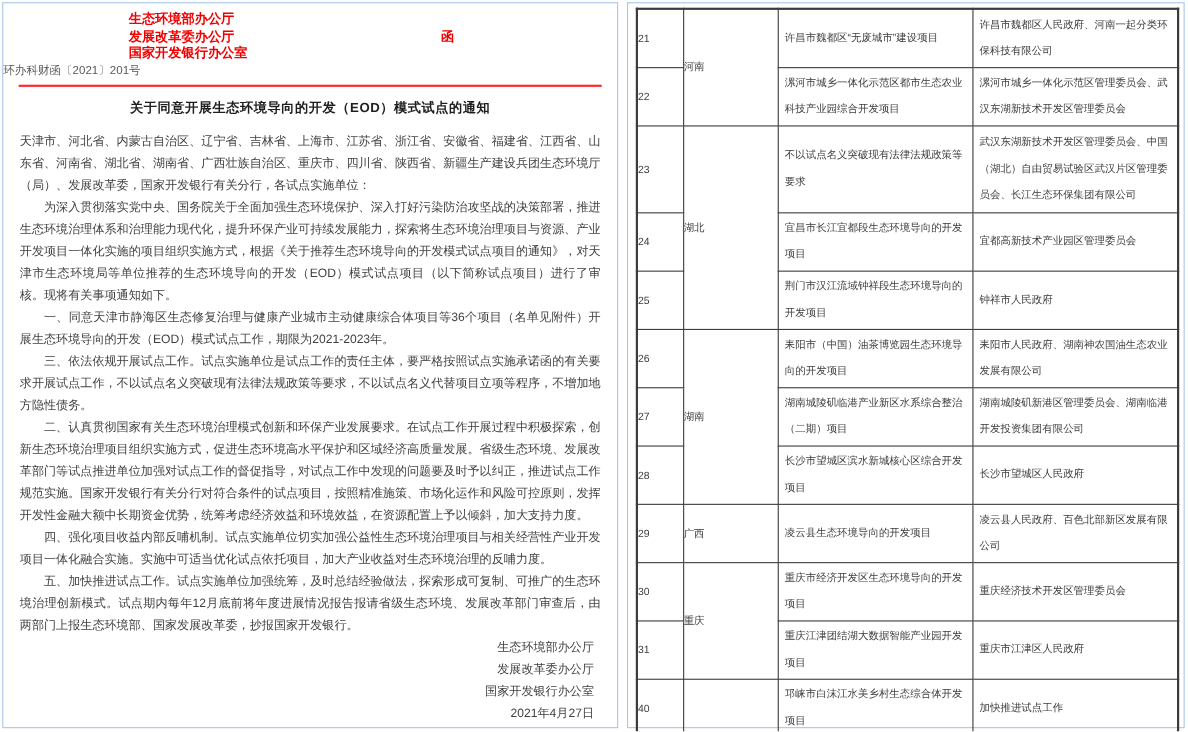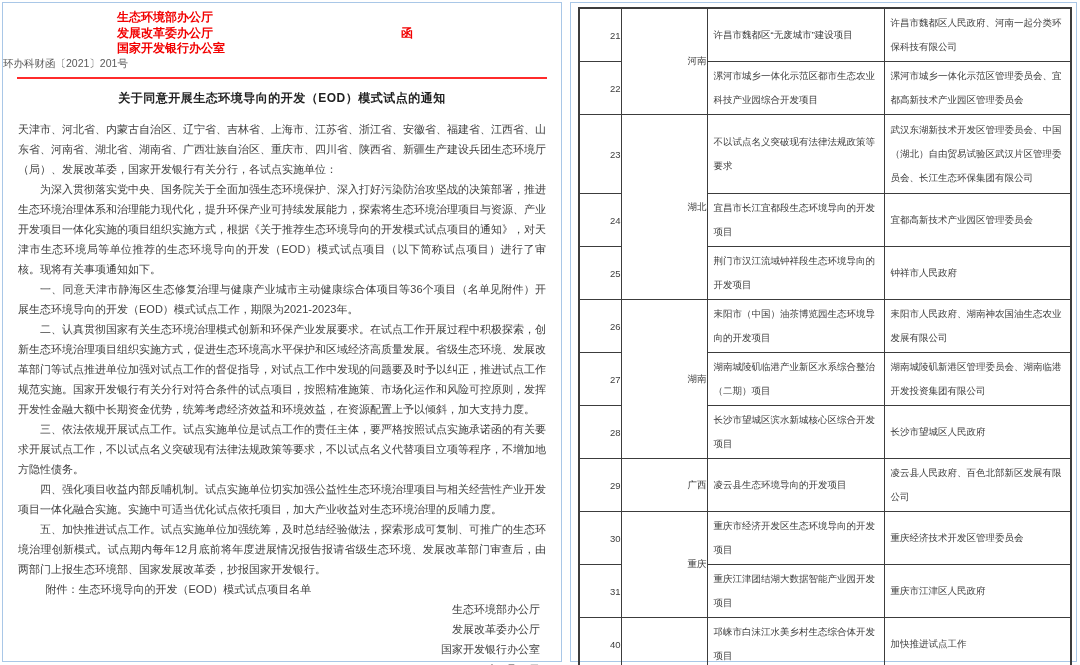--- a/index.html
+++ b/index.html
@@ -25,46 +25,45 @@
               line-height:20px; color:#3f3f3f; text-align:justify; }
   .doc-body p { margin:0; }
   .para { text-indent:2em; }
   .attachment { text-indent:2.5em; }
   .sig { text-align:right; padding-right:6px; }
 
   
   .eod-table { position:absolute; left:7px; top:4px; width:492px; border-collapse:collapse;
                table-layout:fixed; font-size:9.5px; color:#3d3d3d; border:2px solid #3c3c3c; }
   .eod-table td { border:1px solid #3c3c3c; vertical-align:middle; overflow:hidden; }
-  .eod-table td.num  { text-align:right; }
-  .eod-table td.prov { text-align:right; }
+  .eod-table td.num  { text-align:left; }
+  .eod-table td.prov { text-align:left; }
   .eod-table td.proj, .eod-table td.impl { padding:2px 6px; line-height:24px; text-align:left; }
 </style>
 </head>
 <body>
 
 <div class="page">
 
   <div class="panel panel-left">
     <div class="issuers">生态环境部办公厅
 发展改革委办公厅
 国家开发银行办公室</div>
     <div class="letter-mark">函</div>
     <div class="doc-number">环办科财函〔2021〕201号</div>
     <div class="red-rule"></div>
     <div class="doc-title">关于同意开展生态环境导向的开发（EOD）模式试点的通知</div>
     <div class="doc-body">
       <p class="salutation">天津市、河北省、内蒙古自治区、辽宁省、吉林省、上海市、江苏省、浙江省、安徽省、福建省、江西省、山东省、河南省、湖北省、湖南省、广西壮族自治区、重庆市、四川省、陕西省、新疆生产建设兵团生态环境厅（局）、发展改革委，国家开发银行有关分行，各试点实施单位：</p>
       <p class="para">为深入贯彻落实党中央、国务院关于全面加强生态环境保护、深入打好污染防治攻坚战的决策部署，推进生态环境治理体系和治理能力现代化，提升环保产业可持续发展能力，探索将生态环境治理项目与资源、产业开发项目一体化实施的项目组织实施方式，根据《关于推荐生态环境导向的开发模式试点项目的通知》，对天津市生态环境局等单位推荐的生态环境导向的开发（EOD）模式试点项目（以下简称试点项目）进行了审核。现将有关事项通知如下。</p>
       <p class="para">一、同意天津市静海区生态修复治理与健康产业城市主动健康综合体项目等36个项目（名单见附件）开展生态环境导向的开发（EOD）模式试点工作，期限为2021-2023年。</p>
+      <p class="para">三、依法依规开展试点工作。试点实施单位是试点工作的责任主体，要严格按照试点实施承诺函的有关要求开展试点工作，不以试点名义突破现有法律法规政策等要求，不以试点名义代替项目立项等程序，不增加地方隐性债务。</p>
       <p class="para">二、认真贯彻国家有关生态环境治理模式创新和环保产业发展要求。在试点工作开展过程中积极探索，创新生态环境治理项目组织实施方式，促进生态环境高水平保护和区域经济高质量发展。省级生态环境、发展改革部门等试点推进单位加强对试点工作的督促指导，对试点工作中发现的问题要及时予以纠正，推进试点工作规范实施。国家开发银行有关分行对符合条件的试点项目，按照精准施策、市场化运作和风险可控原则，发挥开发性金融大额中长期资金优势，统筹考虑经济效益和环境效益，在资源配置上予以倾斜，加大支持力度。</p>
-      <p class="para">三、依法依规开展试点工作。试点实施单位是试点工作的责任主体，要严格按照试点实施承诺函的有关要求开展试点工作，不以试点名义突破现有法律法规政策等要求，不以试点名义代替项目立项等程序，不增加地方隐性债务。</p>
       <p class="para">四、强化项目收益内部反哺机制。试点实施单位切实加强公益性生态环境治理项目与相关经营性产业开发项目一体化融合实施。实施中可适当优化试点依托项目，加大产业收益对生态环境治理的反哺力度。</p>
       <p class="para">五、加快推进试点工作。试点实施单位加强统筹，及时总结经验做法，探索形成可复制、可推广的生态环境治理创新模式。试点期内每年12月底前将年度进展情况报告报请省级生态环境、发展改革部门审查后，由两部门上报生态环境部、国家发展改革委，抄报国家开发银行。</p>
-      <p class="attachment">附件：生态环境导向的开发（EOD）模式试点项目名单</p>
       <p class="sig">生态环境部办公厅</p>
       <p class="sig">发展改革委办公厅</p>
       <p class="sig">国家开发银行办公室</p>
       <p class="sig">2021年4月27日</p>
     </div>
   </div>
 
   <div class="panel panel-right">
     <table class="eod-table">
       <colgroup>
@@ -76,21 +75,21 @@
       <tbody>
         <tr style="height:53px">
           <td class="num">21</td>
           <td class="prov" rowspan="2">河南</td>
           <td class="proj">许昌市魏都区“无废城市”建设项目</td>
           <td class="impl">许昌市魏都区人民政府、河南一起分类环保科技有限公司</td>
         </tr>
         <tr style="height:52px">
           <td class="num">22</td>
           <td class="proj">漯河市城乡一体化示范区都市生态农业科技产业园综合开发项目</td>
-          <td class="impl">漯河市城乡一体化示范区管理委员会、宜都高新技术产业园区管理委员会</td>
+          <td class="impl">漯河市城乡一体化示范区管理委员会、武汉东湖新技术开发区管理委员会</td>
         </tr>
         <tr style="height:79px">
           <td class="num">23</td>
           <td class="prov" rowspan="3">湖北</td>
           <td class="proj">不以试点名义突破现有法律法规政策等要求</td>
           <td class="impl">武汉东湖新技术开发区管理委员会、中国（湖北）自由贸易试验区武汉片区管理委员会、长江生态环保集团有限公司</td>
         </tr>
         <tr style="height:27px">
           <td class="num">24</td>
           <td class="proj">宜昌市长江宜都段生态环境导向的开发项目</td>

